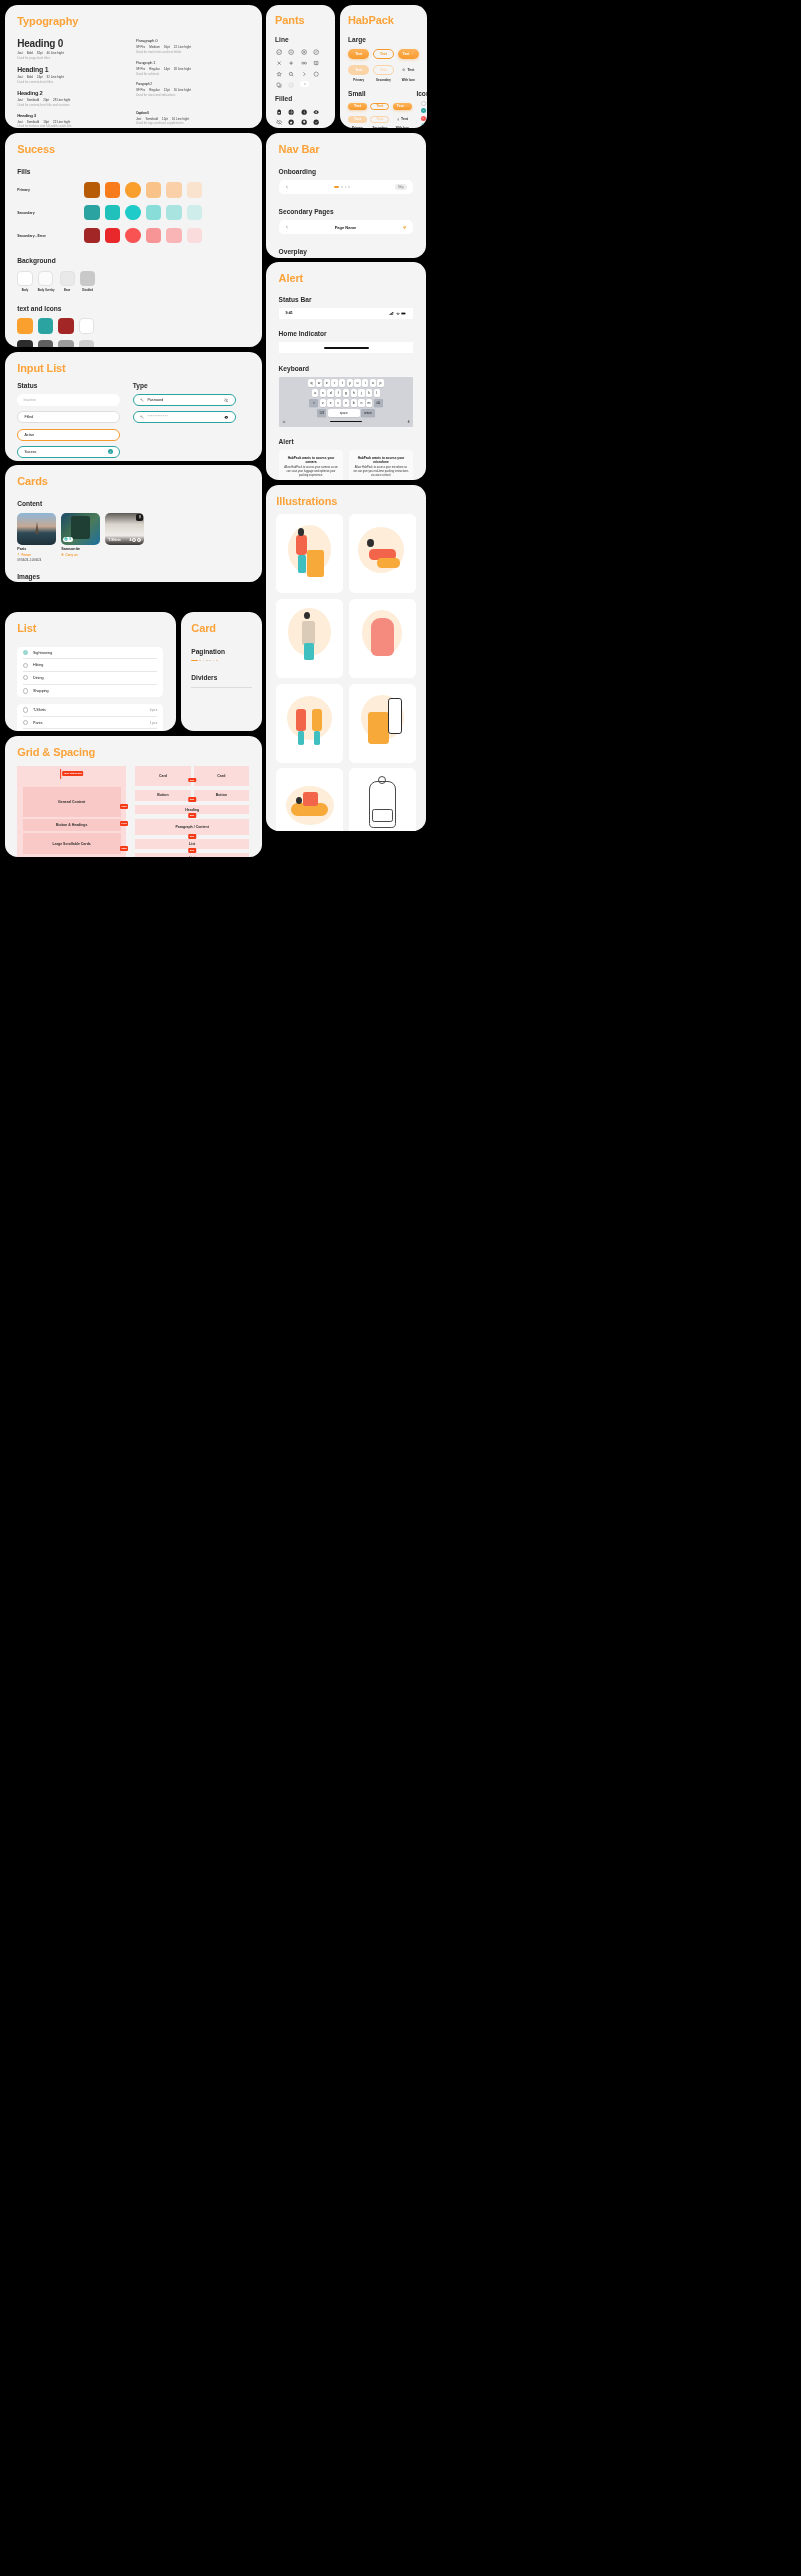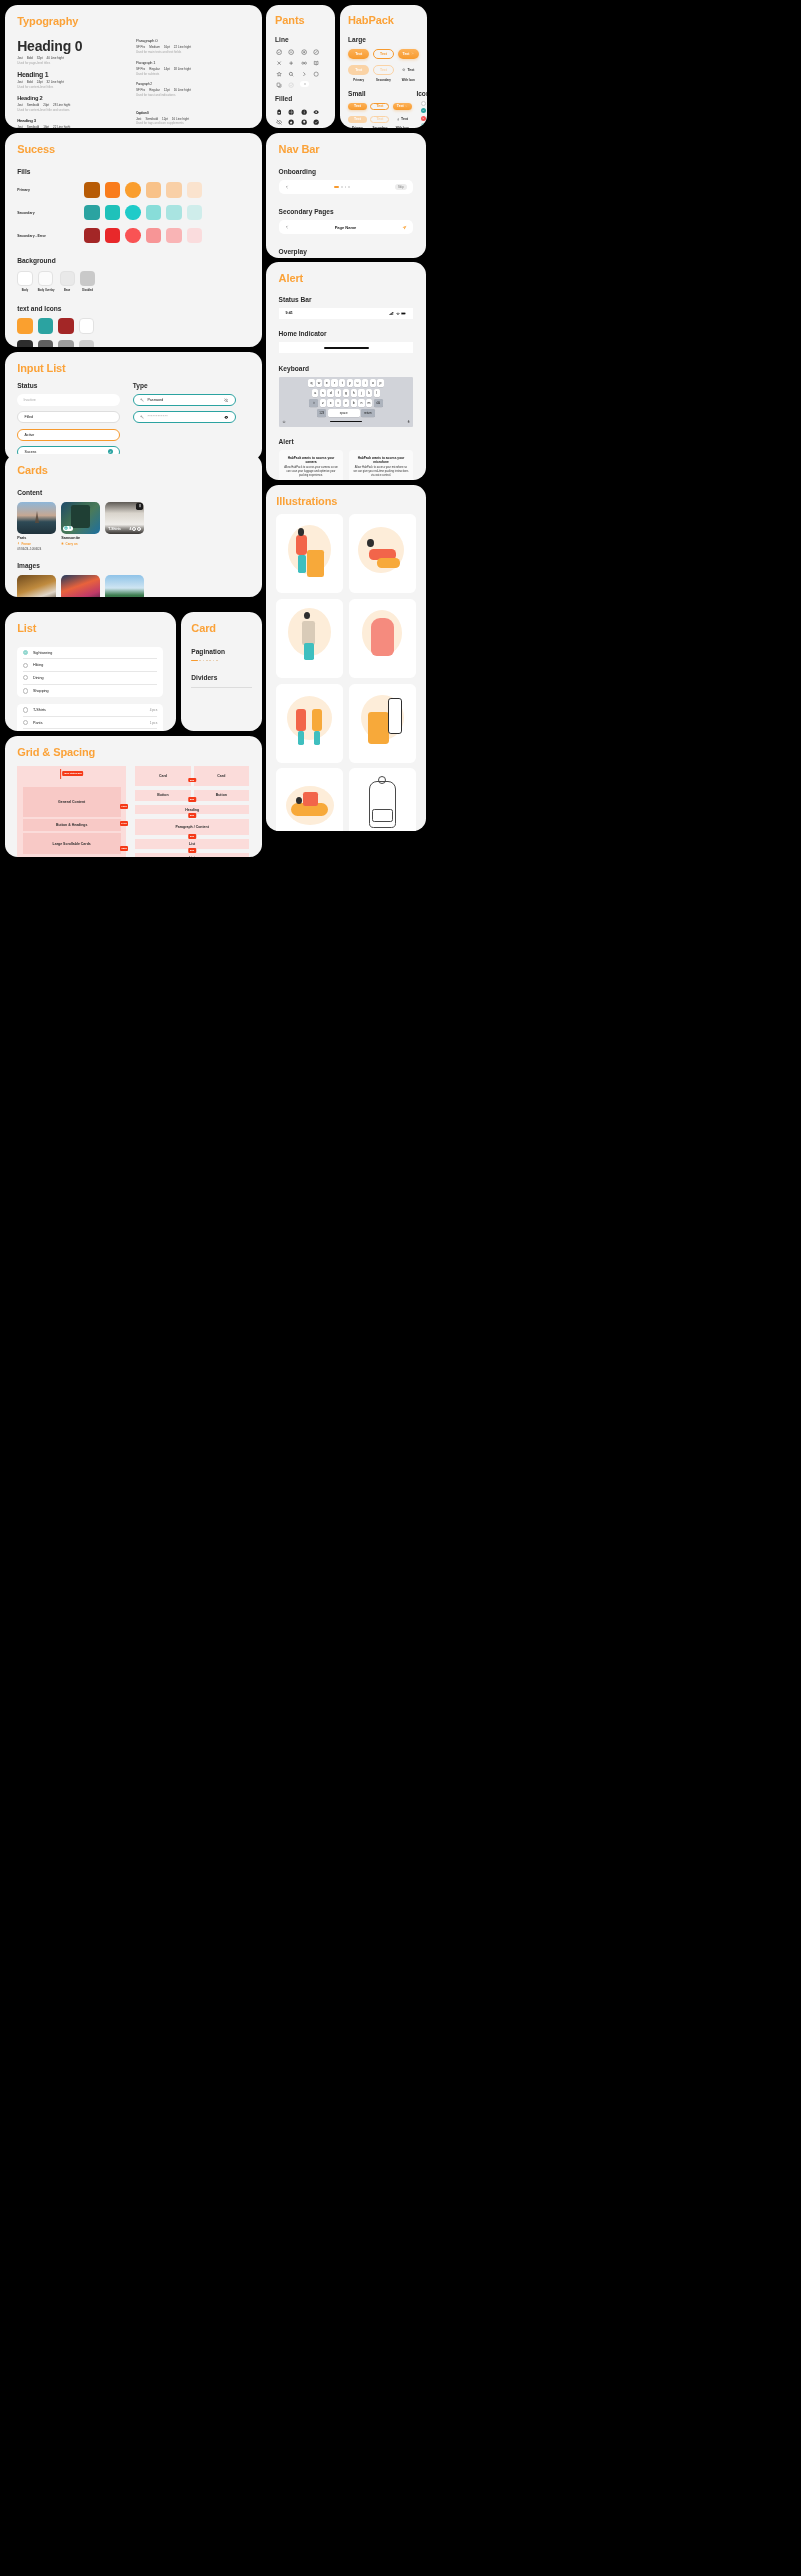--- a/index.html
+++ b/index.html
@@ -29,21 +29,21 @@
   }
 
   
   #typography { left: 4.6px; top: 4.6px; width: 257px; height: 123px; padding: 10.3px 12.6px; }
   .typo-cols { display: flex; margin-top: 11.4px; gap: 5.7px; }
   .typo-col { width: 50%; }
   .typo-item { margin-bottom: 6.3px; }
   .typo-name { color: #2d2d2d; letter-spacing: -0.2px; }
   .typo-specs { font-size: 3px; color: #3a3a3a; margin-top: 1.7px; display: flex; gap: 4px; font-weight: 500;}
   .typo-use { font-size: 3px; color: #a7a7a7; margin-top: 0.9px; }
-  .h0 { font-size: 14px; font-weight: bold; }
+  .h0 { font-size: 10px; font-weight: bold; }
   .h1 { font-size: 6.9px; font-weight: bold; }
   .h2 { font-size: 5.7px; font-weight: bold; }
   .h3 { font-size: 4.3px; font-weight: bold; }
   .p0 { font-size: 4.3px; font-weight: 500; }
   .p1 { font-size: 3.9px; font-weight: 500; }
   .p2 { font-size: 3.3px; font-weight: 500; }
   .c0 { font-size: 3.2px; font-weight: bold; }
   .c1 { font-size: 3.2px; font-weight: 600; }
 
   
@@ -119,21 +119,21 @@
   .if-cols { display:flex;gap:12.6px;margin-top:8px; }
   .if-col { width: 103px; }
   .ifld {
     height: 12px;border-radius:57px;background:#fff;display:flex;align-items:center;
     padding: 0 6.3px;margin-top:5.1px;font-size:3.6px;color:#111; gap:3.4px;
   }
   .ifld .val { flex: 1; }
   .badge-c { width:5.1px;height:5.1px;border-radius:50%;display:flex;align-items:center;justify-content:center;color:#fff;font-size:2.9px;font-weight:bold; }
 
   
-  #cards { left: 4.6px; top: 454px; width: 257px; height: 143px; padding: 10.3px 12.6px; }
+  #cards { left: 4.6px; top: 465px; width: 257px; height: 117px; padding: 10.3px 12.6px; }
   .cards-row { display:flex;gap:5.1px;margin-top:5.7px; }
   .ccard { width:39px; }
   .cthumb { width:39px;height:32px;border-radius:5.1px;position:relative;overflow:hidden; }
   .ctitle { font-size:3.7px;font-weight:bold;color:#1d1d1d;margin-top:2.9px; }
   .cmeta { font-size:2.9px;color:#F79A2E;font-weight:600;margin-top:1.4px;display:flex;align-items:center;gap:1.4px; }
   .cdate { font-size:2.9px;color:#444;margin-top:1.1px; }
   .like-pill { position:absolute;left:1.7px;bottom:2.3px;background:#fff;border-radius:57px;display:flex;align-items:center;gap:1.1px;padding:0.9px 2.3px 0.9px 1.1px; }
   .like-pill span { font-size:2.9px;font-weight:bold;color:#2AAFA8; }
   .img-row { display:flex;gap:5.1px;margin-top:5.7px; }
   .imgcard { width:39px;height:29px;border-radius:5.1px;overflow:hidden; }

